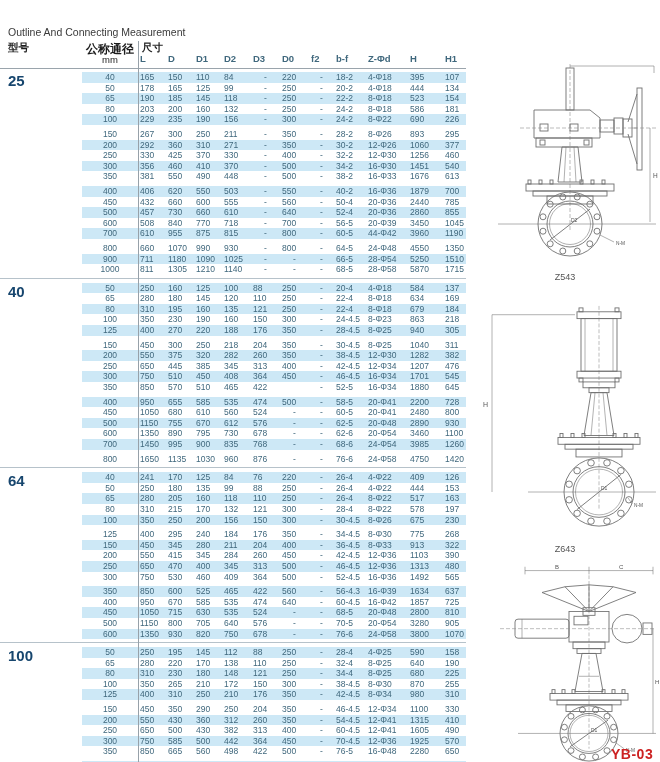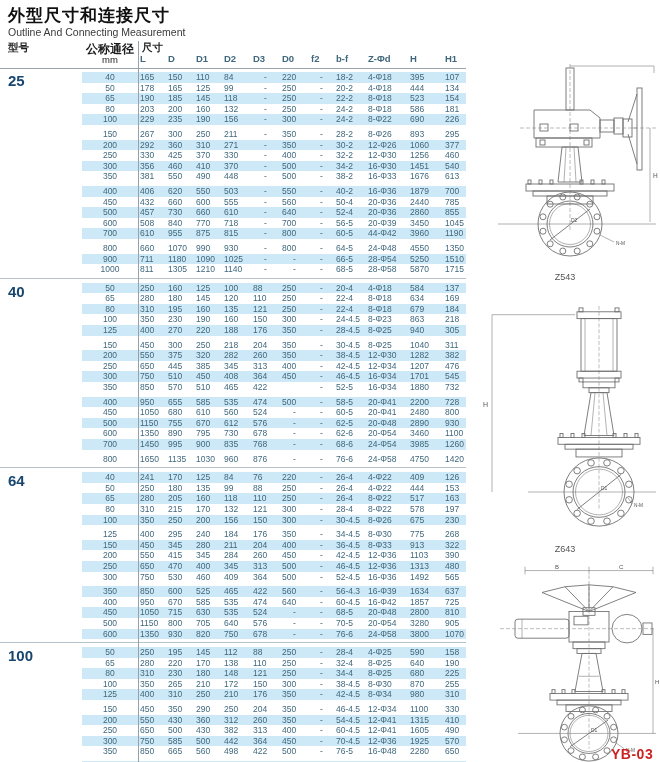--- a/index.html
+++ b/index.html
@@ -43,21 +43,20 @@
   .d .thin{stroke-width:0.55;}
   .d .dash2{stroke-dasharray:4 2;stroke-width:0.6;stroke:#8f8f8f;}
   .d text{stroke:none;fill:#555;font-family:"Liberation Sans","DejaVu Sans",sans-serif;}
   .code{position:absolute;left:611px;top:746px;font-size:14px;font-weight:bold;color:#cc2222;letter-spacing:0.5px;}
 </style>
 </head>
 <body>
 
 <div class="page">
 
-  <div class="title">外型尺寸和连接尺寸</div>
   <div class="subtitle">Outline And Connecting Measurement</div>
 
   <div class="tablewrap">
     <div class="thead">
       <span class="th-model">型号</span>
       <span class="th-dn">公称通径</span>
       <span class="th-mm">mm</span>
       <span class="th-size">尺寸</span>
       <div class="th-cols">
           <span class="c hc c1">L</span>
@@ -474,21 +473,21 @@
               <span class="c c1">850</span>
               <span class="c c2">570</span>
               <span class="c c3">510</span>
               <span class="c c4">465</span>
               <span class="c c5">422</span>
               <span class="c c6"></span>
               <span class="c c7 dash">-</span>
               <span class="c c8">52-5</span>
               <span class="c c9">16-Φ34</span>
               <span class="c c10">1880</span>
-              <span class="c c11">732</span>
+              <span class="c c11">645</span>
             </div>
           </div>
           <div class="group">
             <div class="row stripe">
               <span class="c c0">400</span>
               <span class="c c1">950</span>
               <span class="c c2">655</span>
               <span class="c c3">585</span>
               <span class="c c4">535</span>
               <span class="c c5">474</span>

